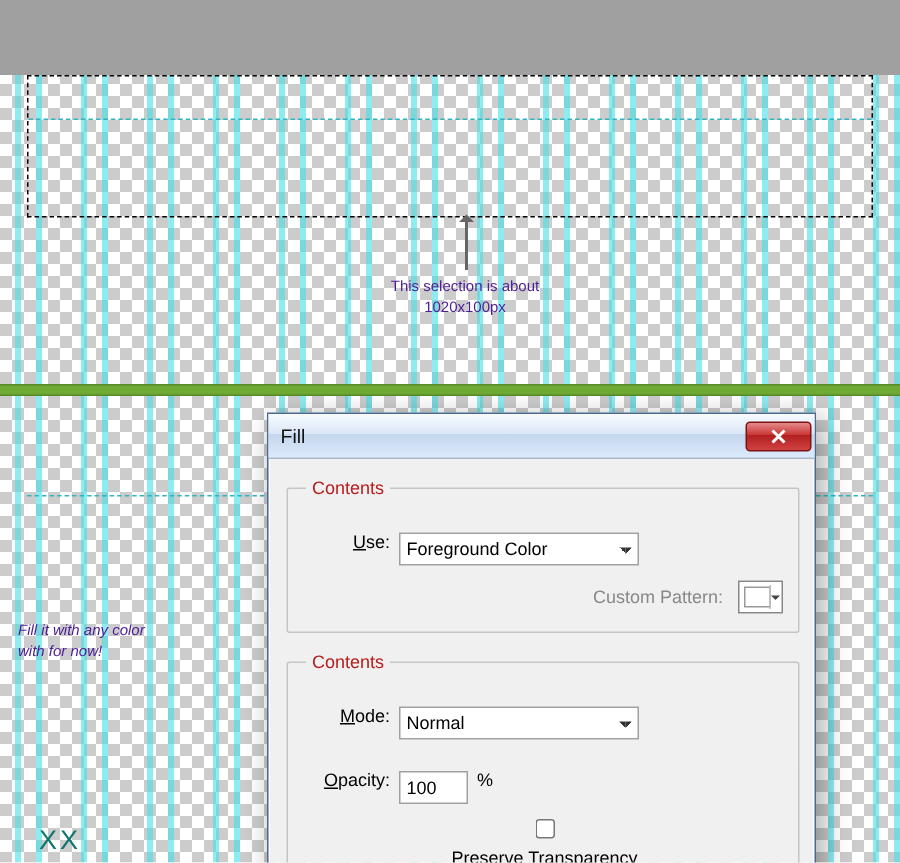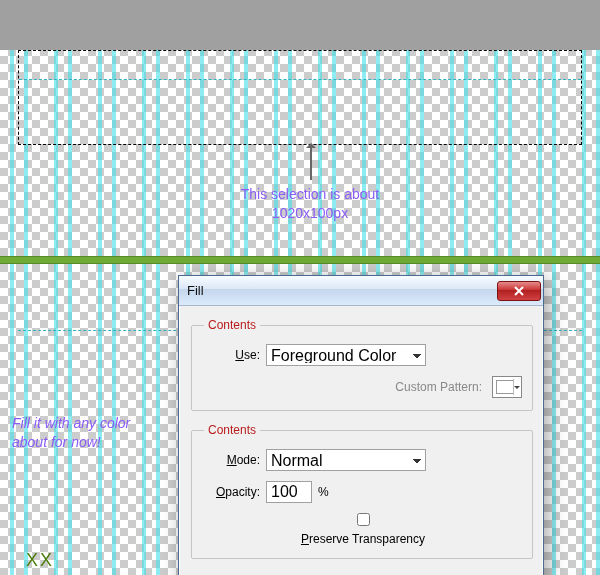--- a/index.html
+++ b/index.html
@@ -29,30 +29,30 @@
   .greenbar { position:absolute; left:0; right:0; top:256px; height:8px; background:#6fab34; border-top:1px solid #598a2a; border-bottom:1px solid #598a2a; }
 
   .sel {
     position:absolute; left:18px; right:18px; top:50px; height:95px;
     border:1px dashed #000;
   }
   .sel::after { content:""; position:absolute; left:0; right:0; top:28px; border-top:1px dashed #30b5c0; }
   .sel2 { position:absolute; left:18px; right:18px; top:330px; height:0; border-top:1px dashed #30b5c0; }
 
   .annot {
-    position:absolute; color:#8b5cf6; font-size:14px; line-height:1.35; text-align:center;
+    position:absolute; color:#4c1d95; font-size:10px; line-height:1.35; text-align:center;
   }
   .arrow {
     position:absolute; width:2px; height:32px; background:#666;
   }
   .arrow::before {
     content:""; position:absolute; left:-4px; top:-1px;
     border:5px solid transparent; border-bottom-color:#666; transform:translateY(-9px);
   }
-  .xx { position:absolute; left:26px; bottom:4px; color:#4d7c0f; font-size:18px; letter-spacing:2px; }
+  .xx { position:absolute; left:26px; bottom:4px; color:#0f766e; font-size:18px; letter-spacing:2px; }
 
   
   .dlg {
     position:absolute; left:178px; top:275px; width:366px;
     background:#f0f0f0; border:1px solid #4a6a92;
     box-shadow:0 0 0 1px #fff inset, 4px 4px 18px rgba(0,0,0,.35);
   }
   .titlebar {
     height:30px; padding:0 2px 0 8px;
     display:flex; align-items:center;
@@ -76,22 +76,22 @@
     padding:12px 10px 12px 12px; margin-bottom:12px;
     position:relative;
   }
   legend { font-size:12px; padding:0 4px; color:#b91c1c; }
 
   .row { display:flex; align-items:center; gap:6px; margin-bottom:10px; font-size:12px; }
   .row:last-child { margin-bottom:0; }
   .lbl { width:56px; text-align:right; }
 
   select, input[type=text] {
-    font-size:16px; padding:2px 4px; border:1px solid #a0a0a0;
-    background:#fff; height:22px;
+    font-size:12px; padding:2px 4px; border:1px solid #a0a0a0;
+    background:#fff; height:22px;margin-top:11px;
   }
   select { appearance:none; padding-right:20px;
     background-image: linear-gradient(45deg,transparent 50%,#333 50%),
                       linear-gradient(-45deg,transparent 50%,#333 50%);
     background-position: right 8px top 9px, right 4px top 9px;
     background-size: 4px 4px; background-repeat:no-repeat;
   }
   .wide { width:160px; }
   .swatch {
     width:30px; height:22px; border:1px solid #888; background:#fff; position:relative; margin-left:4px;
@@ -126,21 +126,21 @@
   <div class="sel2"></div>
 
   <div class="arrow" style="left:310px; top:148px;"></div>
   <div class="annot" style="left:195px; top:185px; width:230px;">
     <span>This selection is about</span><br>
     <span>1020x100px</span>
   </div>
 
   <div class="annot" style="left:12px; top:414px; width:160px; text-align:left;font-style:italic;">
     <span>Fill it with any color</span><br>
-    <span>about for now!</span>
+    <span>with for now!</span>
   </div>
 
   <div class="xx">XX</div>
 </div>
 
 <div class="dlg">
   <div class="titlebar">
     <span class="title">Fill</span>
     <div class="closebtn">
       <svg width="12" height="10" viewBox="0 0 12 10">

